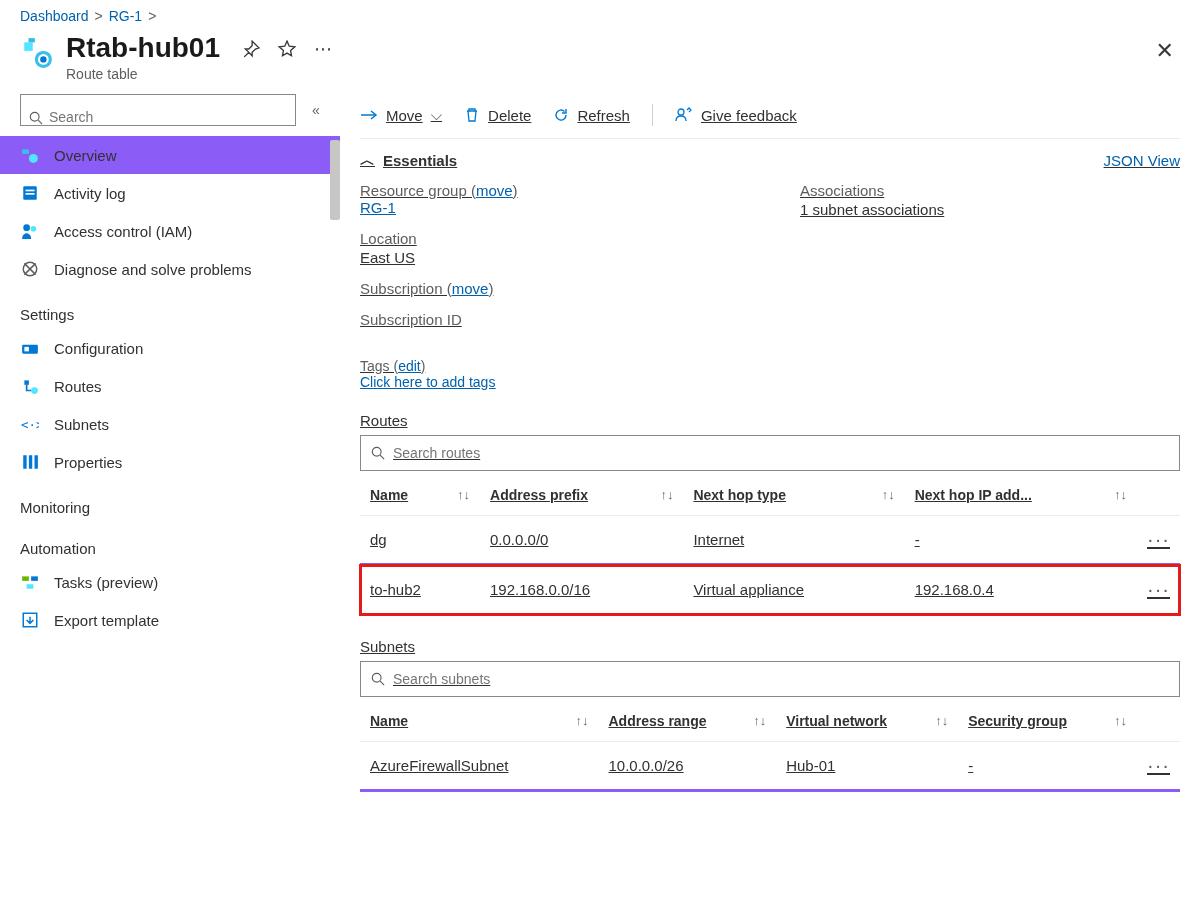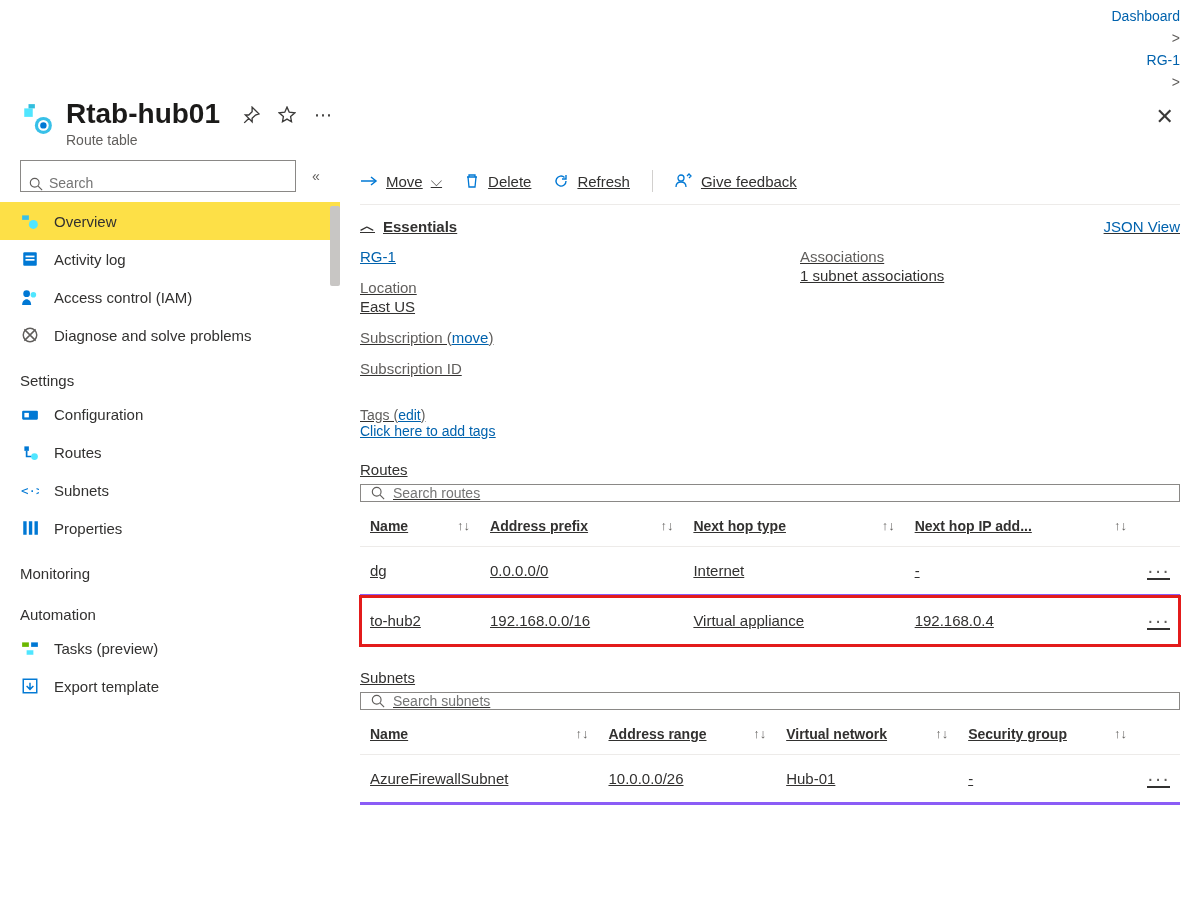--- a/index.html
+++ b/index.html
@@ -1,61 +1,61 @@
 <!DOCTYPE html>
 <html><head>
 <meta charset="utf-8">
 <style>
   * { box-sizing: border-box; margin: 0; padding: 0; }
   body { font-family: "Segoe UI", Arial, sans-serif; font-size: 14px; color: #323130; background: #fff; width: 1200px; }
   a { color: #0062ad; text-decoration: none; }
   .link-underline { text-decoration: underline; }
 
-  .breadcrumb { padding: 8px 20px 4px; font-size: 14px; color: #0062ad; display:flex; align-items:flex-end; gap:6px; flex-wrap:wrap;flex-direction:column;}
+  .breadcrumb { padding: 8px 20px 4px; font-size: 14px; color: #0062ad; display:flex; align-items:flex-start; gap:6px; flex-wrap:wrap;}
   .breadcrumb .sep { color: #605e5c; }
 
   .titlebar { display: flex; align-items: flex-start; padding: 4px 20px 12px; gap: 12px; }
   .title-icon { width: 34px; height: 34px; margin-top:4px; flex:0 0 auto; }
   .title-text h1 { font-size: 28px; font-weight: 600; color: #1b1a19; }
   .title-text .subtitle { font-size: 14px; color: #605e5c; margin-top: 2px; }
   .title-actions { display:flex; align-items:center; gap:14px; margin-left: 8px; margin-top: 6px; }
   .icon-btn-sm { width: 22px; height:22px; display:flex; align-items:center; justify-content:center; color:#3b3a39; cursor:pointer; }
   .close-x { margin-left:auto; font-size:22px; color:#3b3a39; cursor:pointer; padding: 0 6px; margin-top:6px;}
 
   .layout { display:flex; }
   .sidebar { width: 340px; flex: 0 0 340px; border-right: none; position:relative; }
   .side-scroll { position:absolute; right:0; top:46px; width:10px; height:80px; background:#c8c6c4; border-radius:2px; }
   .search-row { display:flex; align-items:center; gap:10px; padding: 0 14px 10px 20px; }
   .search-box { flex:1; display:flex; align-items:flex-end; border:1px solid #8a8886; height:32px; padding:0 8px; color:#605e5c; gap:6px; }
   .search-box input { border:none; outline:none; flex:1; font-size:14px; color:#323130; }
   .collapse-btn { color:#605e5c; cursor:pointer; width:20px; text-align:center; }
 
   .nav { list-style:none; }
   .nav li { display:flex; align-items:center; gap:14px; padding: 9px 20px; cursor:pointer; color:#323130; font-size:15px; }
-  .nav li.active { background:#fde047; font-weight:400; }
+  .nav li.active { background:#8b5cf6; font-weight:400; }
   .nav li.active::before { content:""; position:absolute; left:0; width:3px; height:36px; background:transparent; }
   .nav-section { padding: 18px 20px 6px; font-size:15px; font-weight:400; color:#323130; }
   .nav .ic { width:20px; height:20px; flex:0 0 20px; display:flex; align-items:center; justify-content:center; color:#0078d4; }
 
   .main { flex:1; padding: 0 20px 20px 20px; text-decoration: underline; }
   .toolbar { display:flex; align-items:center; gap:22px; padding: 10px 0 12px; border-bottom:1px solid #edebe9; }
   .tb-btn { display:flex; align-items:center; gap:8px; color:#323130; cursor:pointer; font-size:15px; }
   .tb-btn .ic { color:#0078d4; display:flex; }
   .tb-sep { width:1px; height:22px; background:#d2d0ce; }
 
   .ess-row { display:flex; align-items:center; justify-content:space-between; padding:12px 0 6px; }
   .ess-toggle { display:flex; align-items:center; gap:8px; font-weight:600; font-size:15px; cursor:pointer; }
   .ess-grid { display:flex; gap:60px; padding: 6px 0 10px; }
   .ess-col { flex:1; display:flex; flex-direction:column; gap:14px; color:#605e5c; font-size:15px; }
   .ess-field .lbl { color:#605e5c; display:block; }
   .ess-field .val { color:#323130; display:block; margin-top:2px; }
 
   .section { margin-top: 22px; }
   .section h3 { font-size:15px; font-weight:400; color:#323130; margin-bottom:6px; }
-  .list-search { display:flex; align-items:center; border:1px solid #8a8886; height:18px; padding:0 10px; gap:8px; color:#605e5c; }
+  .list-search { display:flex; align-items:center; border:1px solid #8a8886; height:36px; padding:0 10px; gap:8px; color:#605e5c; }
   .list-search input { border:none; outline:none; flex:1; font-size:14px; }
 
   table { width:100%; border-collapse:collapse; margin-top:4px; }
   th { text-align:left; font-weight:600; font-size:14px; padding:12px 10px; border-bottom:1px solid #edebe9; color:#323130; position:relative; }
   th .sort { color:#605e5c; font-size:13px; position:absolute; right:10px; }
   td { padding:12px 10px; border-bottom:3px solid #8b5cf6; font-size:15px; color:#323130; }
   .row-menu { color:#605e5c; text-align:right; font-size:20px; letter-spacing:1px; cursor:pointer; }
 
   tr.highlight td { position:relative; }
   tr.highlight { outline: 3px solid #e31b1b; outline-offset: -2px; }
@@ -273,20 +273,23 @@
       <div class="ess-toggle">
         <span>︿</span>
         <span>Essentials</span>
       </div>
       <span class="json-view">JSON View</span>
     </div>
 
     <div class="ess-grid">
       <div class="ess-col">
         <div class="ess-field">
+          <span class="lbl">
+            <span>Resource group (</span><a href="#" class="link-underline">move</a><span>)</span>
+          </span>
           <a href="#" class="link-underline">RG-1</a>
         </div>
         <div class="ess-field">
           <span class="lbl">Location</span>
           <span class="val">East US</span>
         </div>
         <div class="ess-field">
           <span class="lbl">
             <span>Subscription (</span><a href="#" class="link-underline">move</a><span>)</span>
           </span>

